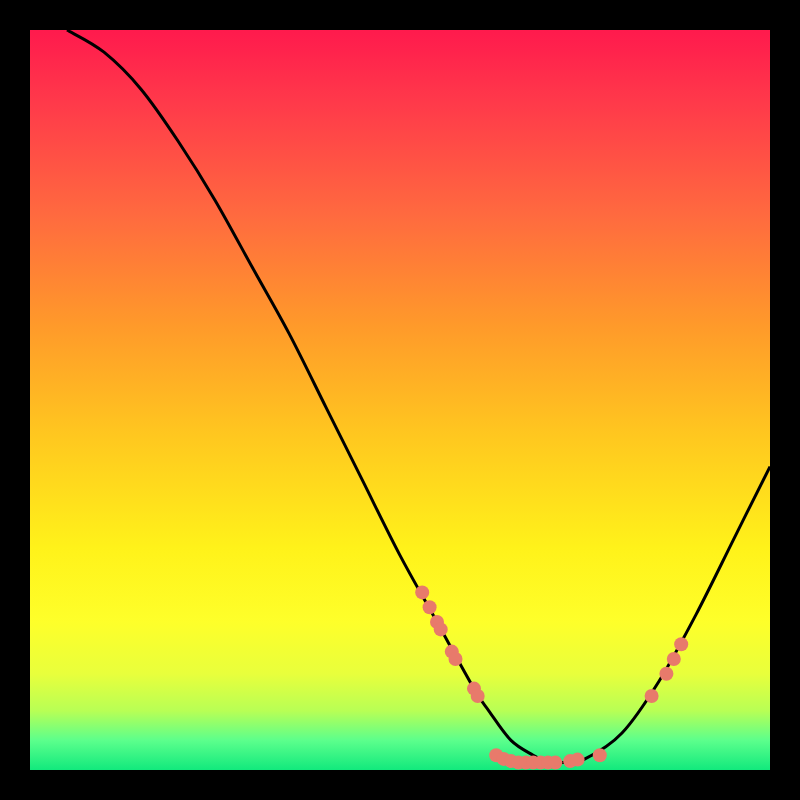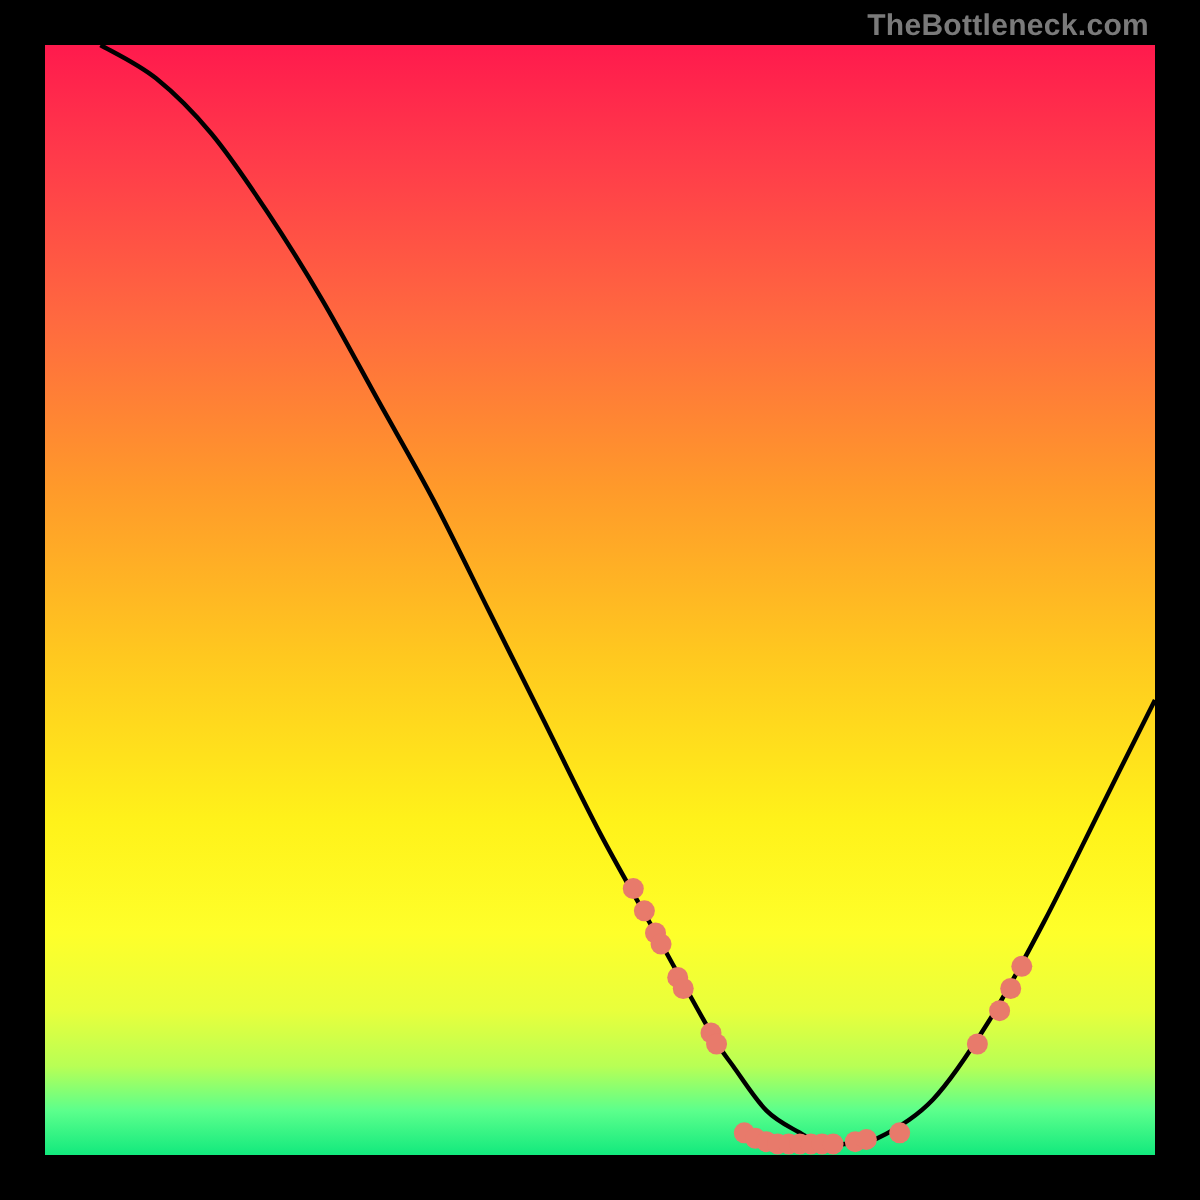--- a/index.html
+++ b/index.html
@@ -93,14 +93,13 @@
           <circle cx="540.2" cy="731.1" r="7" class="dot"></circle>
           <circle cx="547.6" cy="729.6" r="7" class="dot"></circle>
           <circle cx="569.8" cy="725.2" r="7" class="dot"></circle>
           <circle cx="621.6" cy="666.0" r="7" class="dot"></circle>
           <circle cx="636.4" cy="643.8" r="7" class="dot"></circle>
           <circle cx="643.8" cy="629.0" r="7" class="dot"></circle>
           <circle cx="651.2" cy="614.2" r="7" class="dot"></circle>
         </g>
     </svg>
   </div>
-  <div class="attribution">TheBottleneck.com</div>
 </div>
 
 </body></html>

